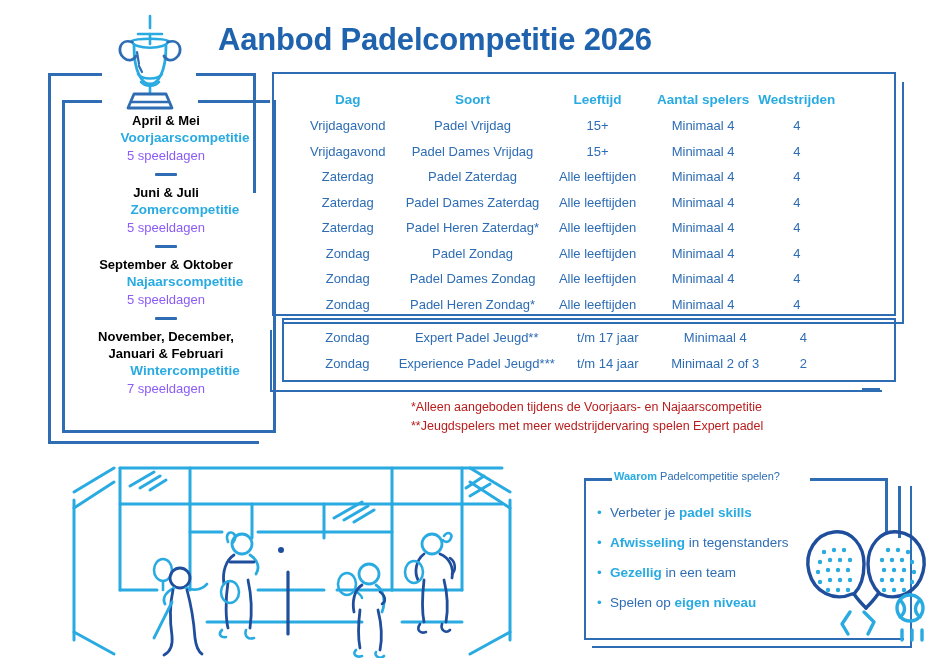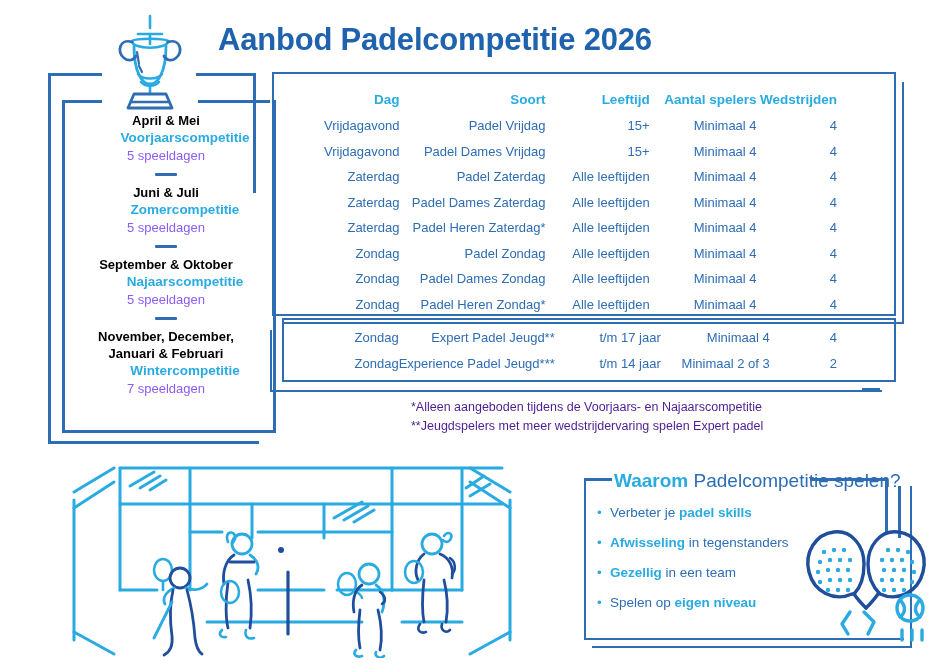--- a/index.html
+++ b/index.html
@@ -67,60 +67,60 @@
   }
   .tbl2-frame2{
     position:absolute;left:270px;top:330px;width:610px;height:60px;
     border-left:2.5px solid #2E6DB4;border-bottom:2.5px solid #2E6DB4;
     border-top:none;border-right:none;
   }
   .tbl2-frame2-tick{position:absolute;left:862px;top:388px;width:18px;height:2.5px;background:#2E6DB4;}
 
   table.t{position:absolute;border-collapse:collapse;}
   table.t td,table.t th{
-    padding:0;text-align:right;vertical-align:middle;
+    padding:0;text-align:center;vertical-align:middle;
     font-size:13px;white-space:nowrap;
   }
   table.t th{
     color:#29ABE2;font-weight:bold;font-size:13.5px;height:28px;
   }
   table.t td{color:#2E6DB4;height:25.5px;}
   .t1{left:296px;top:85px;}
   .t2{left:296px;top:325px;}
   .c-dag{width:117px;}
   .c-soort{width:152px;}
   .c-leef{width:117px;}
   .c-aantal{width:114px;}
   .c-wed{width:82px;margin-left:34px;}
   td.num,th.num{text-align:center;}
   th.numh{text-align:left;}
 
   
-  .notes{position:absolute;left:411px;top:398px;font-size:12.5px;color:#4c1d95;line-height:19px;}
+  .notes{position:absolute;left:411px;top:398px;font-size:12.5px;color:#b91c1c;line-height:19px;}
 
   
   .court{position:absolute;left:62px;top:462px;width:500px;height:196px;}
 
   
   .why-frame{
     position:absolute;left:584px;top:478px;width:318px;height:160px;
     border-left:2.5px solid #2E6DB4;border-bottom:2.5px solid #2E6DB4;
   }
   .why-top-l{position:absolute;left:584px;top:478px;width:28px;height:2.5px;background:#2E6DB4;}
   .why-top-r{position:absolute;left:810px;top:478px;width:78px;height:2.5px;background:#2E6DB4;}
   .why-right{position:absolute;left:885px;top:478px;width:2.5px;height:56px;background:#2E6DB4;}
   .why-frame2{
     position:absolute;left:592px;top:486px;width:318px;height:160px;
     border-right:2.5px solid #2E6DB4;border-bottom:2.5px solid #2E6DB4;
     border-top:none;border-left:none;
   }
   .why-right2{position:absolute;left:898px;top:486px;width:2.5px;height:52px;background:#2E6DB4;}
 
   .why-title{
-    position:absolute;left:614px;top:470px;font-size:19px;white-space:nowrap;
+    position:absolute;left:614px;top:470px;font-size:11px;white-space:nowrap;
     color:#2E6DB4;
   }
   .why-title b{color:#29ABE2;font-weight:bold;}
   .why-list{position:absolute;left:597px;top:498px;font-size:13.5px;line-height:30px;color:#2E6DB4;}
   .why-list .b{color:#29ABE2;font-weight:bold;}
   .why-list .dot{color:#29ABE2;display:inline-block;width:13px;}
   .rackets{position:absolute;left:790px;top:520px;width:150px;height:125px;}
 </style>
 </head>
 <body>

